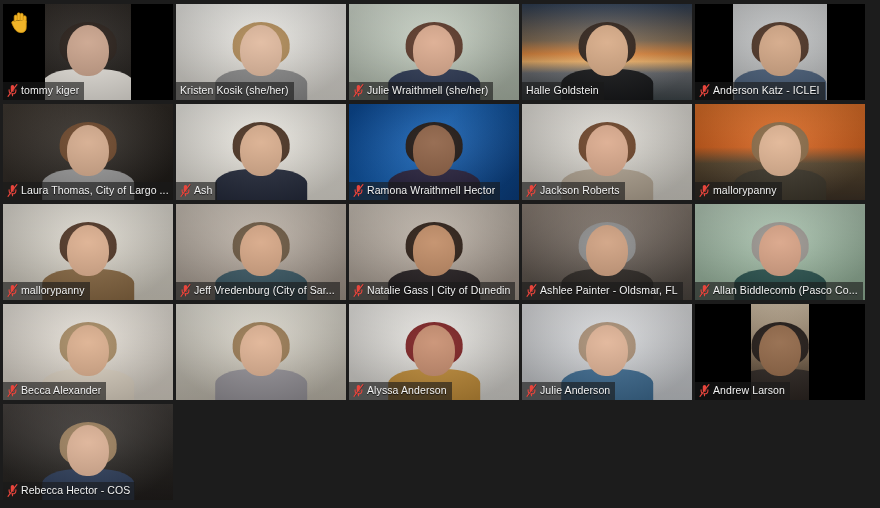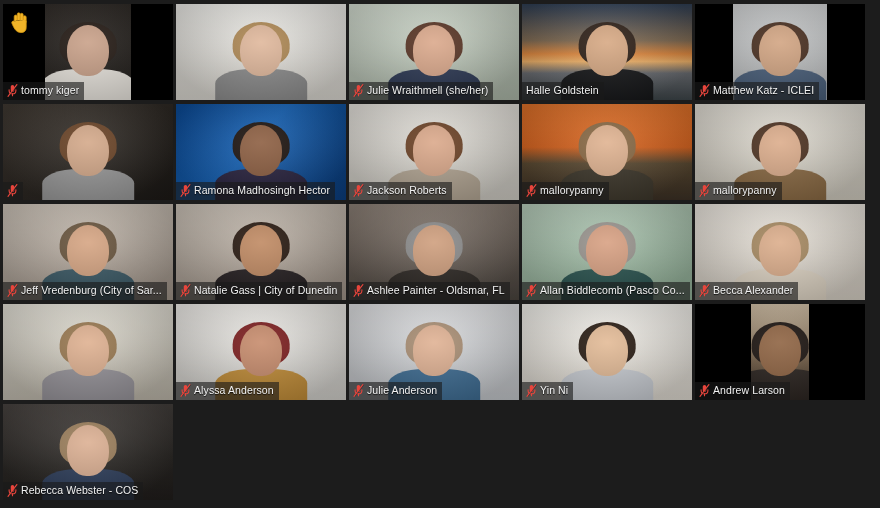--- a/index.html
+++ b/index.html
@@ -220,20 +220,23 @@
       <div class="tile active-speaker">
         <div class="video">
           <div class="vid-bg overlay-soft bg-white-wall">
             <div class="person">
               <div class="body" style="background: rgb(141, 141, 141);"></div>
               <div class="hair" style="background: rgb(176, 138, 86);"></div>
               <div class="head" style="background: rgb(224, 184, 156);"></div>
             </div>
           </div>
         </div>
+        <div class="nameplate">
+          <span class="label">Kristen Kosik (she/her)</span>
+        </div>
       </div>
       <div class="tile">
         <div class="video">
           <div class="vid-bg overlay-soft bg-blurgreen">
             <div class="person">
               <div class="body" style="background: rgb(46, 58, 85);"></div>
               <div class="hair" style="background: rgb(90, 54, 38);"></div>
               <div class="head" style="background: rgb(219, 169, 140);"></div>
             </div>
           </div>
@@ -276,62 +279,84 @@
           <div class="pillar right" style="width: 38px;"></div>
         </div>
         <div class="nameplate">
           <svg class="mic-muted" viewBox="0 0 12 14" aria-hidden="true">
             <path d="M6 1.1c-1.05 0-1.9.85-1.9 1.9v3.6c0 1.05.85 1.9 1.9 1.9s1.9-.85 1.9-1.9V3c0-1.05-.85-1.9-1.9-1.9z" fill="#e8453c"></path>
             <path d="M2.3 6.1v.8c0 2.05 1.65 3.7 3.7 3.7s3.7-1.65 3.7-3.7v-.8" fill="none" stroke="#e8453c" stroke-width="1.2" stroke-linecap="round"></path>
             <path d="M6 10.6v2.1" stroke="#e8453c" stroke-width="1.2" stroke-linecap="round"></path>
             <path d="M1.2 13.3L10.8 0.7" stroke="#e8453c" stroke-width="1.4" stroke-linecap="round"></path>
             <path d="M2.3 13.3L11.9 0.7" stroke="#1f1f1f" stroke-width="0.9" stroke-linecap="round" opacity="0.55"></path>
           </svg>
-          <span class="label">Matthew Katz - ICLEI</span>
+          <span class="label">Anderson Katz - ICLEI</span>
         </div>
       </div>
       <div class="tile">
         <div class="video">
           <div class="vid-bg overlay-soft bg-blurdark">
             <div class="person">
               <div class="body" style="background: rgb(154, 154, 154);"></div>
               <div class="hair" style="background: rgb(107, 68, 39);"></div>
               <div class="head" style="background: rgb(212, 169, 138);"></div>
             </div>
           </div>
         </div>
         <div class="nameplate">
           <svg class="mic-muted" viewBox="0 0 12 14" aria-hidden="true">
             <path d="M6 1.1c-1.05 0-1.9.85-1.9 1.9v3.6c0 1.05.85 1.9 1.9 1.9s1.9-.85 1.9-1.9V3c0-1.05-.85-1.9-1.9-1.9z" fill="#e8453c"></path>
             <path d="M2.3 6.1v.8c0 2.05 1.65 3.7 3.7 3.7s3.7-1.65 3.7-3.7v-.8" fill="none" stroke="#e8453c" stroke-width="1.2" stroke-linecap="round"></path>
             <path d="M6 10.6v2.1" stroke="#e8453c" stroke-width="1.2" stroke-linecap="round"></path>
             <path d="M1.2 13.3L10.8 0.7" stroke="#e8453c" stroke-width="1.4" stroke-linecap="round"></path>
             <path d="M2.3 13.3L11.9 0.7" stroke="#1f1f1f" stroke-width="0.9" stroke-linecap="round" opacity="0.55"></path>
           </svg>
+          <span class="label">Laura Thomas, City of Largo ...</span>
+        </div>
+      </div>
+      <div class="tile">
+        <div class="video">
+          <div class="vid-bg overlay-soft bg-office">
+            <div class="person">
+              <div class="body" style="background: rgb(38, 44, 61);"></div>
+              <div class="hair" style="background: rgb(74, 49, 32);"></div>
+              <div class="head" style="background: rgb(217, 172, 139);"></div>
+            </div>
+          </div>
+        </div>
+        <div class="nameplate">
+          <svg class="mic-muted" viewBox="0 0 12 14" aria-hidden="true">
+            <path d="M6 1.1c-1.05 0-1.9.85-1.9 1.9v3.6c0 1.05.85 1.9 1.9 1.9s1.9-.85 1.9-1.9V3c0-1.05-.85-1.9-1.9-1.9z" fill="#e8453c"></path>
+            <path d="M2.3 6.1v.8c0 2.05 1.65 3.7 3.7 3.7s3.7-1.65 3.7-3.7v-.8" fill="none" stroke="#e8453c" stroke-width="1.2" stroke-linecap="round"></path>
+            <path d="M6 10.6v2.1" stroke="#e8453c" stroke-width="1.2" stroke-linecap="round"></path>
+            <path d="M1.2 13.3L10.8 0.7" stroke="#e8453c" stroke-width="1.4" stroke-linecap="round"></path>
+            <path d="M2.3 13.3L11.9 0.7" stroke="#1f1f1f" stroke-width="0.9" stroke-linecap="round" opacity="0.55"></path>
+          </svg>
+          <span class="label">Ash</span>
         </div>
       </div>
       <div class="tile">
         <div class="video">
           <div class="vid-bg overlay-soft bg-uf">
             <div class="person">
               <div class="body" style="background: rgb(42, 36, 64);"></div>
               <div class="hair" style="background: rgb(29, 20, 16);"></div>
               <div class="head" style="background: rgb(141, 95, 66);"></div>
             </div>
           </div>
         </div>
         <div class="nameplate">
           <svg class="mic-muted" viewBox="0 0 12 14" aria-hidden="true">
             <path d="M6 1.1c-1.05 0-1.9.85-1.9 1.9v3.6c0 1.05.85 1.9 1.9 1.9s1.9-.85 1.9-1.9V3c0-1.05-.85-1.9-1.9-1.9z" fill="#e8453c"></path>
             <path d="M2.3 6.1v.8c0 2.05 1.65 3.7 3.7 3.7s3.7-1.65 3.7-3.7v-.8" fill="none" stroke="#e8453c" stroke-width="1.2" stroke-linecap="round"></path>
             <path d="M6 10.6v2.1" stroke="#e8453c" stroke-width="1.2" stroke-linecap="round"></path>
             <path d="M1.2 13.3L10.8 0.7" stroke="#e8453c" stroke-width="1.4" stroke-linecap="round"></path>
             <path d="M2.3 13.3L11.9 0.7" stroke="#1f1f1f" stroke-width="0.9" stroke-linecap="round" opacity="0.55"></path>
           </svg>
-          <span class="label">Ramona Madhosingh Hector</span>
+          <span class="label">Ramona Wraithmell Hector</span>
         </div>
       </div>
       <div class="tile">
         <div class="video">
           <div class="vid-bg overlay-soft bg-livingroom">
             <div class="person">
               <div class="body" style="background: rgb(179, 166, 148);"></div>
               <div class="hair" style="background: rgb(109, 67, 39);"></div>
               <div class="head" style="background: rgb(219, 169, 139);"></div>
             </div>
@@ -543,41 +568,20 @@
             <path d="M2.3 6.1v.8c0 2.05 1.65 3.7 3.7 3.7s3.7-1.65 3.7-3.7v-.8" fill="none" stroke="#e8453c" stroke-width="1.2" stroke-linecap="round"></path>
             <path d="M6 10.6v2.1" stroke="#e8453c" stroke-width="1.2" stroke-linecap="round"></path>
             <path d="M1.2 13.3L10.8 0.7" stroke="#e8453c" stroke-width="1.4" stroke-linecap="round"></path>
             <path d="M2.3 13.3L11.9 0.7" stroke="#1f1f1f" stroke-width="0.9" stroke-linecap="round" opacity="0.55"></path>
           </svg>
           <span class="label">Julie Anderson</span>
         </div>
       </div>
       <div class="tile">
         <div class="video">
-          <div class="vid-bg overlay-soft bg-brightroom">
-            <div class="person">
-              <div class="body" style="background: rgb(201, 205, 211);"></div>
-              <div class="hair" style="background: rgb(42, 29, 20);"></div>
-              <div class="head" style="background: rgb(227, 187, 151);"></div>
-            </div>
-          </div>
-        </div>
-        <div class="nameplate">
-          <svg class="mic-muted" viewBox="0 0 12 14" aria-hidden="true">
-            <path d="M6 1.1c-1.05 0-1.9.85-1.9 1.9v3.6c0 1.05.85 1.9 1.9 1.9s1.9-.85 1.9-1.9V3c0-1.05-.85-1.9-1.9-1.9z" fill="#e8453c"></path>
-            <path d="M2.3 6.1v.8c0 2.05 1.65 3.7 3.7 3.7s3.7-1.65 3.7-3.7v-.8" fill="none" stroke="#e8453c" stroke-width="1.2" stroke-linecap="round"></path>
-            <path d="M6 10.6v2.1" stroke="#e8453c" stroke-width="1.2" stroke-linecap="round"></path>
-            <path d="M1.2 13.3L10.8 0.7" stroke="#e8453c" stroke-width="1.4" stroke-linecap="round"></path>
-            <path d="M2.3 13.3L11.9 0.7" stroke="#1f1f1f" stroke-width="0.9" stroke-linecap="round" opacity="0.55"></path>
-          </svg>
-          <span class="label">Yin Ni</span>
-        </div>
-      </div>
-      <div class="tile">
-        <div class="video">
           <div class="vid-bg overlay-soft bg-diningroom">
             <div class="person">
               <div class="body" style="background: rgb(43, 36, 32);"></div>
               <div class="hair" style="background: rgb(28, 20, 16);"></div>
               <div class="head" style="background: rgb(143, 100, 67);"></div>
             </div>
           </div>
           <div class="pillar left" style="width: 56px;"></div>
           <div class="pillar right" style="width: 56px;"></div>
         </div>
@@ -603,17 +607,17 @@
           </div>
         </div>
         <div class="nameplate">
           <svg class="mic-muted" viewBox="0 0 12 14" aria-hidden="true">
             <path d="M6 1.1c-1.05 0-1.9.85-1.9 1.9v3.6c0 1.05.85 1.9 1.9 1.9s1.9-.85 1.9-1.9V3c0-1.05-.85-1.9-1.9-1.9z" fill="#e8453c"></path>
             <path d="M2.3 6.1v.8c0 2.05 1.65 3.7 3.7 3.7s3.7-1.65 3.7-3.7v-.8" fill="none" stroke="#e8453c" stroke-width="1.2" stroke-linecap="round"></path>
             <path d="M6 10.6v2.1" stroke="#e8453c" stroke-width="1.2" stroke-linecap="round"></path>
             <path d="M1.2 13.3L10.8 0.7" stroke="#e8453c" stroke-width="1.4" stroke-linecap="round"></path>
             <path d="M2.3 13.3L11.9 0.7" stroke="#1f1f1f" stroke-width="0.9" stroke-linecap="round" opacity="0.55"></path>
           </svg>
-          <span class="label">Rebecca Webster - COS</span>
+          <span class="label">Rebecca Hector - COS</span>
         </div>
       </div>
     </div>
 </div>
 
 </body></html>

